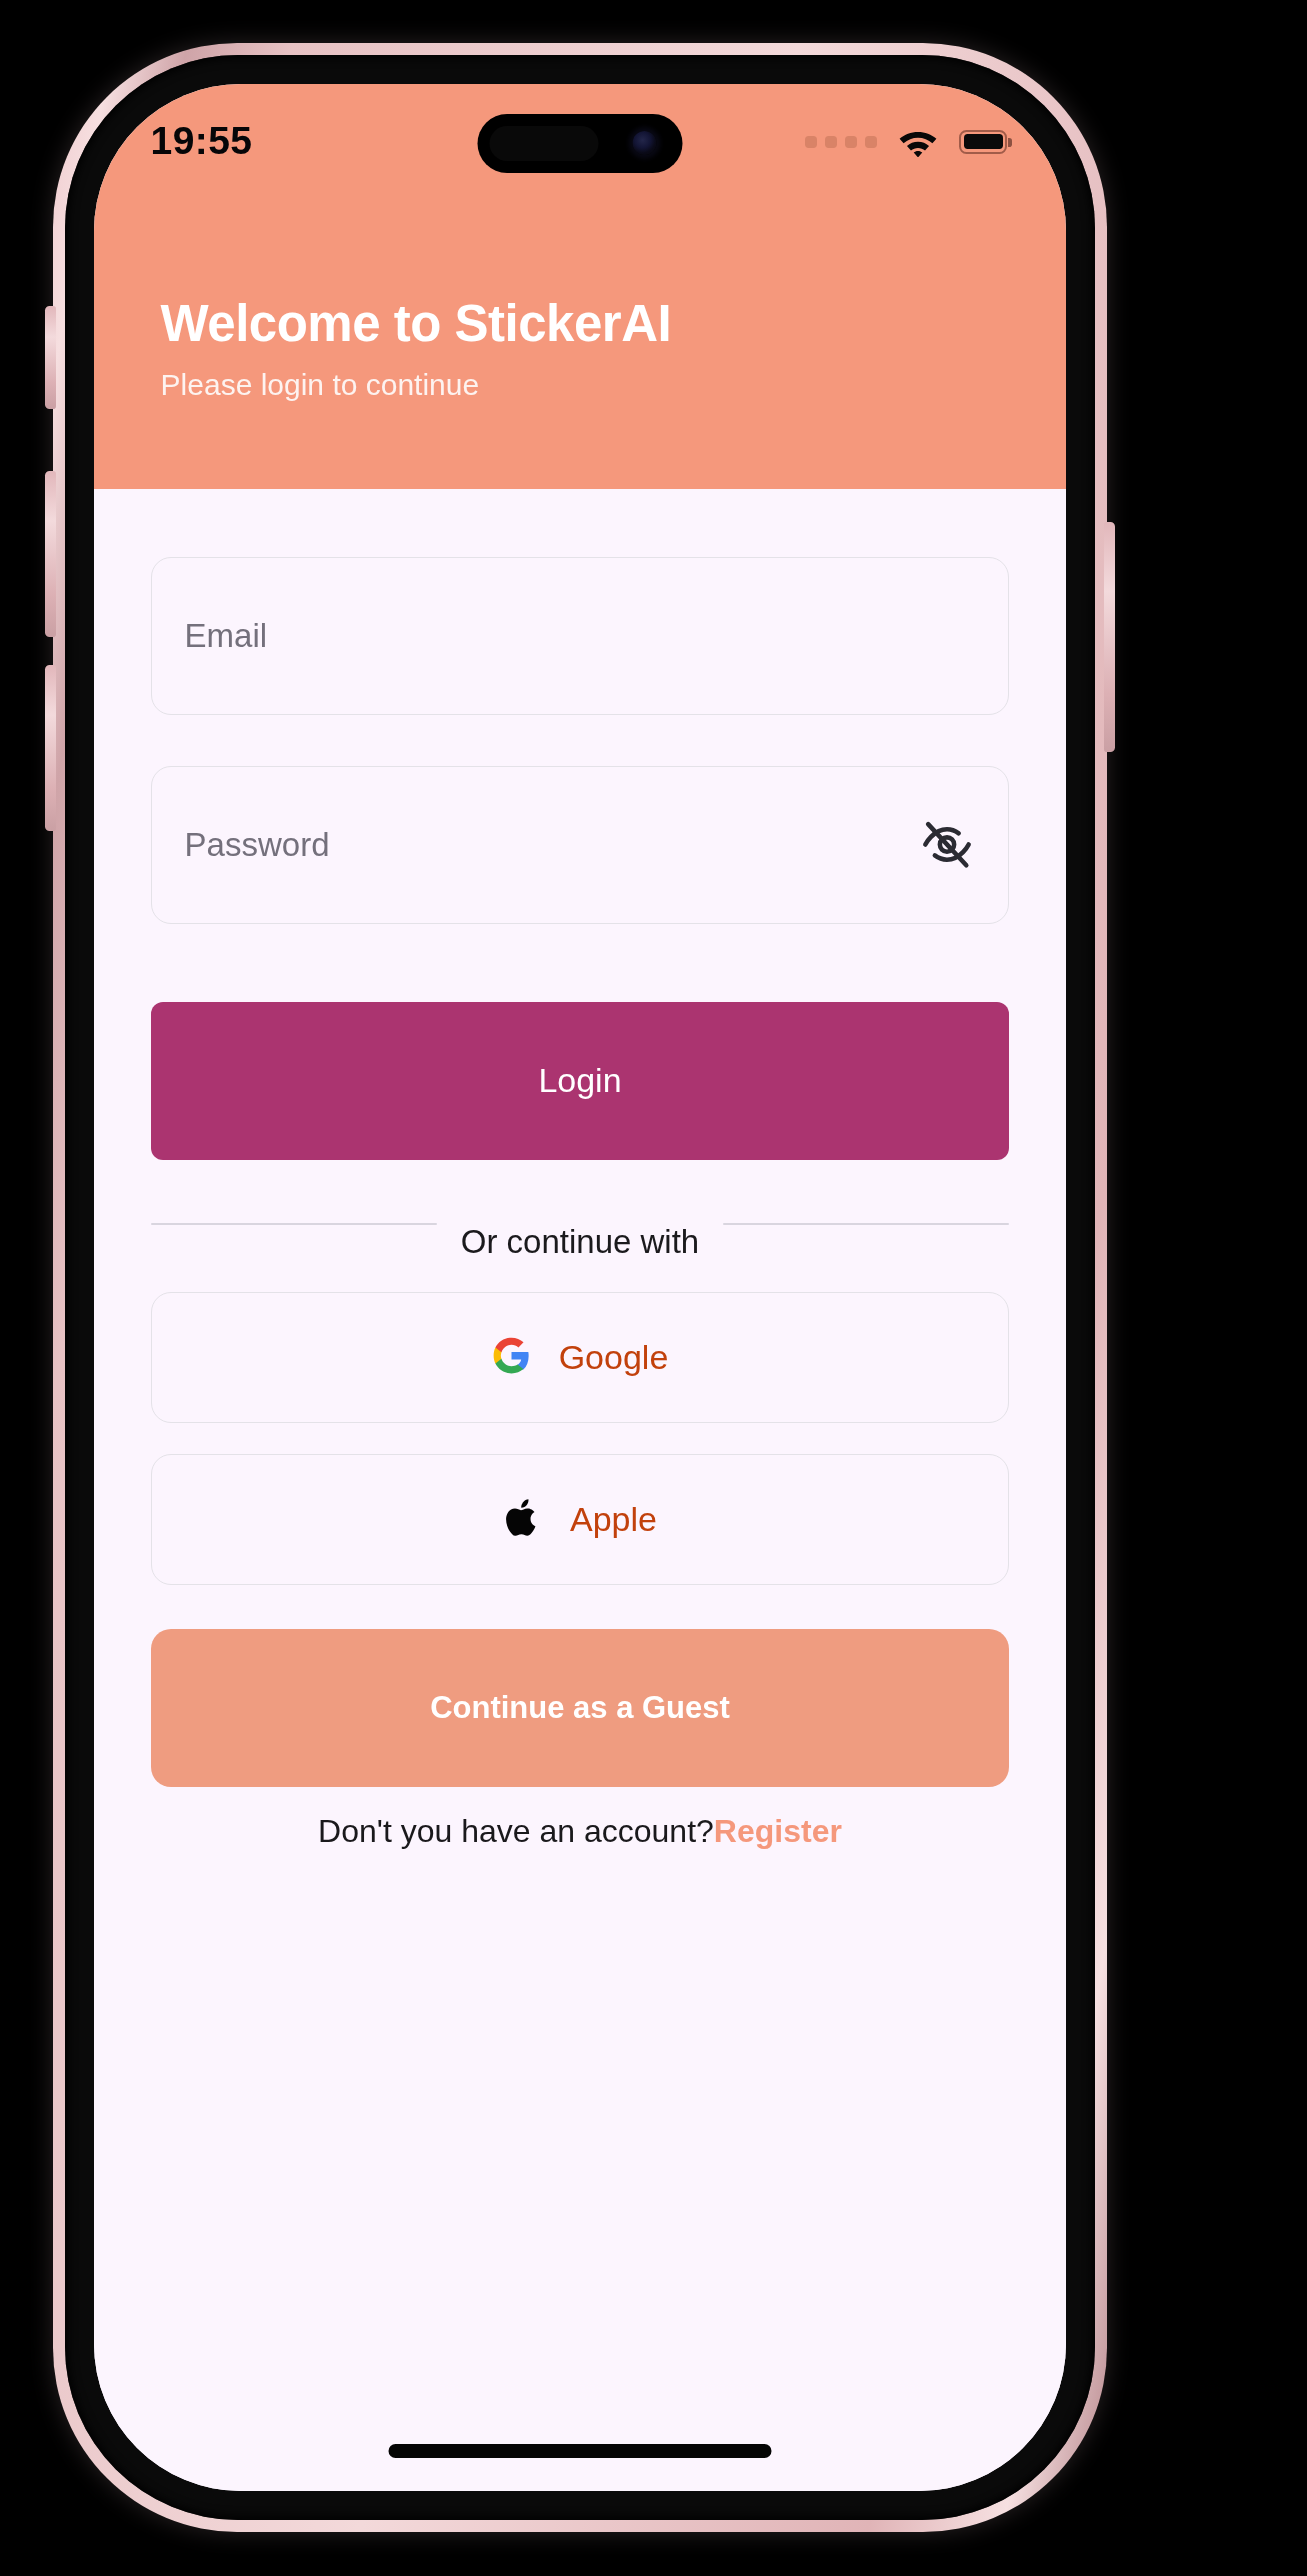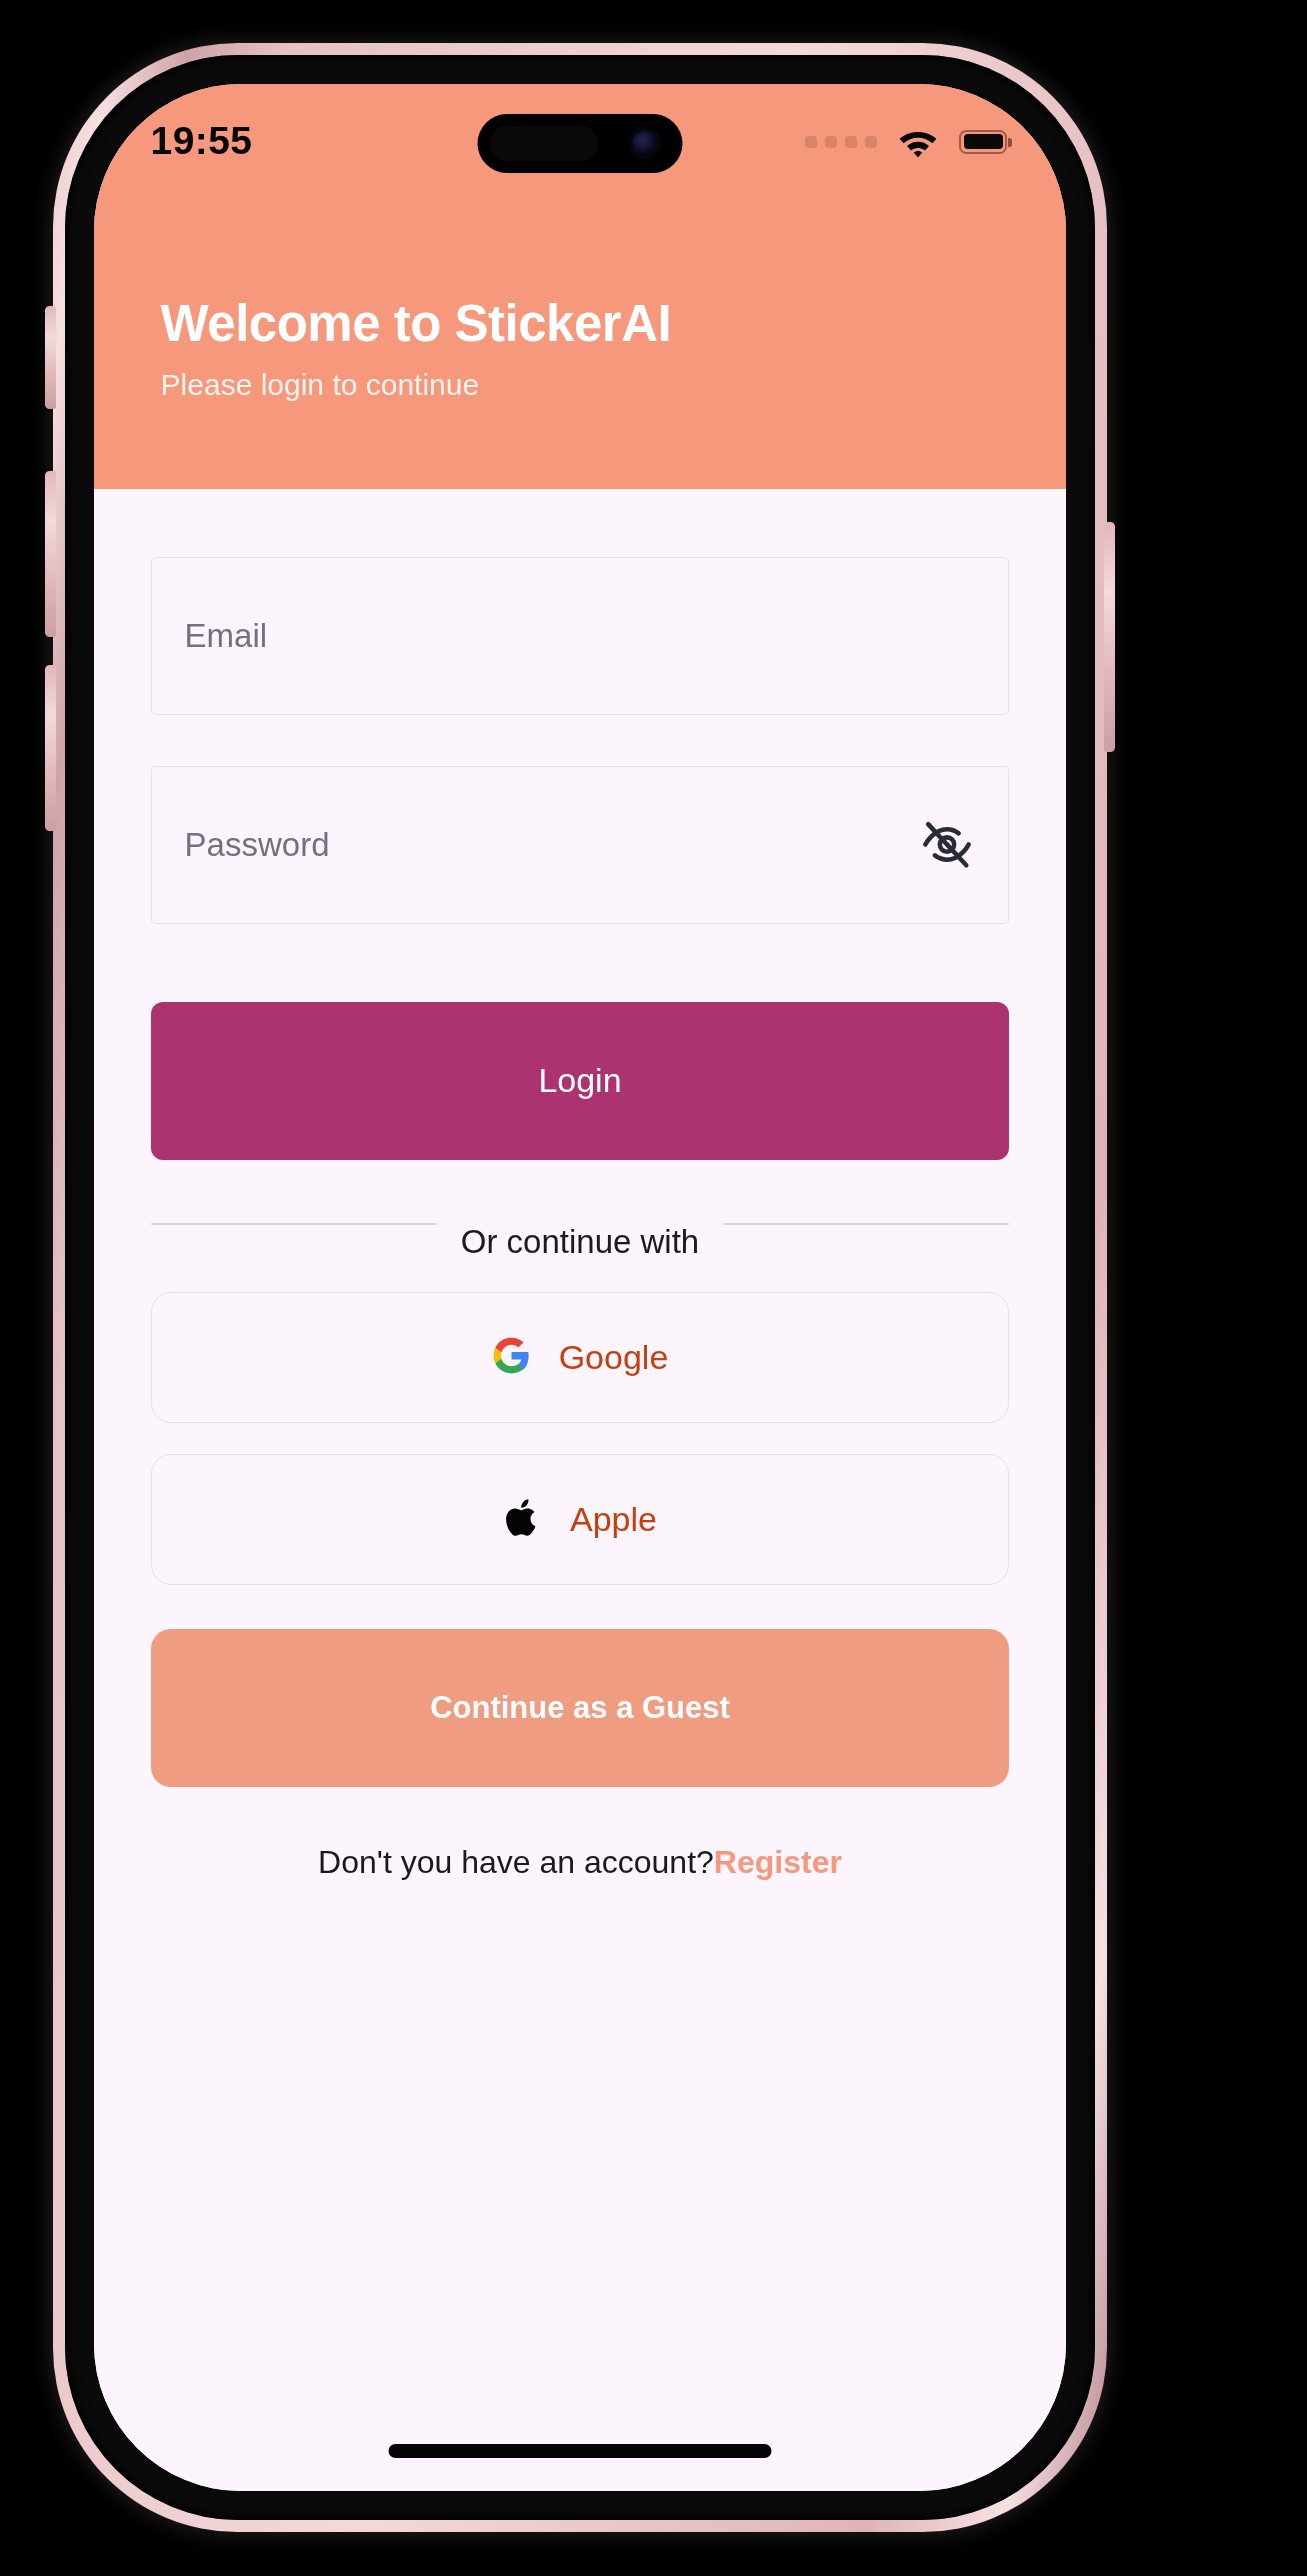--- a/index.html
+++ b/index.html
@@ -144,21 +144,21 @@
     background:#FCF5FE;
     padding:0 57px;
     position:relative;
     display:flex; flex-direction:column;
   }
 
   .field {
     margin-top:0;
     height:158px;
     border:1.8px solid #E4E2E8;
-    border-radius:4px;
+    border-radius:20px;
     background:#FCF5FE;
     display:flex; align-items:center;
     padding:0 33px;
     position:relative;
   }
   .field .ph {
     font-size:33px; color:#74707C; font-weight:400;
   }
   .field.email { margin-top:68px; }
   .field.password { margin-top:51px; }
@@ -205,21 +205,21 @@
     height:158px;
     border-radius:20px;
     background:#EF9C80;
     display:flex; align-items:center; justify-content:center;
     color:#FFFFFF; font-size:31px; font-weight:700;
     cursor:pointer; border:none; width:100%;
     font-family:"Liberation Sans", sans-serif;
   }
 
   .register-row {
-    margin-top:57px;
+    margin-top:26px;
     display:flex; align-items:flex-start; justify-content:center; 
   }
   .register-row .q { font-size:32px; color:#1A191C; font-weight:400; }
   .register-row .link { font-size:32px; color:#F5987C; font-weight:700; cursor:pointer; }
 
   .home-indicator {
     position:absolute;
     left:50%; transform:translateX(-50%);
     bottom:33px;
     width:383px; height:14px;

